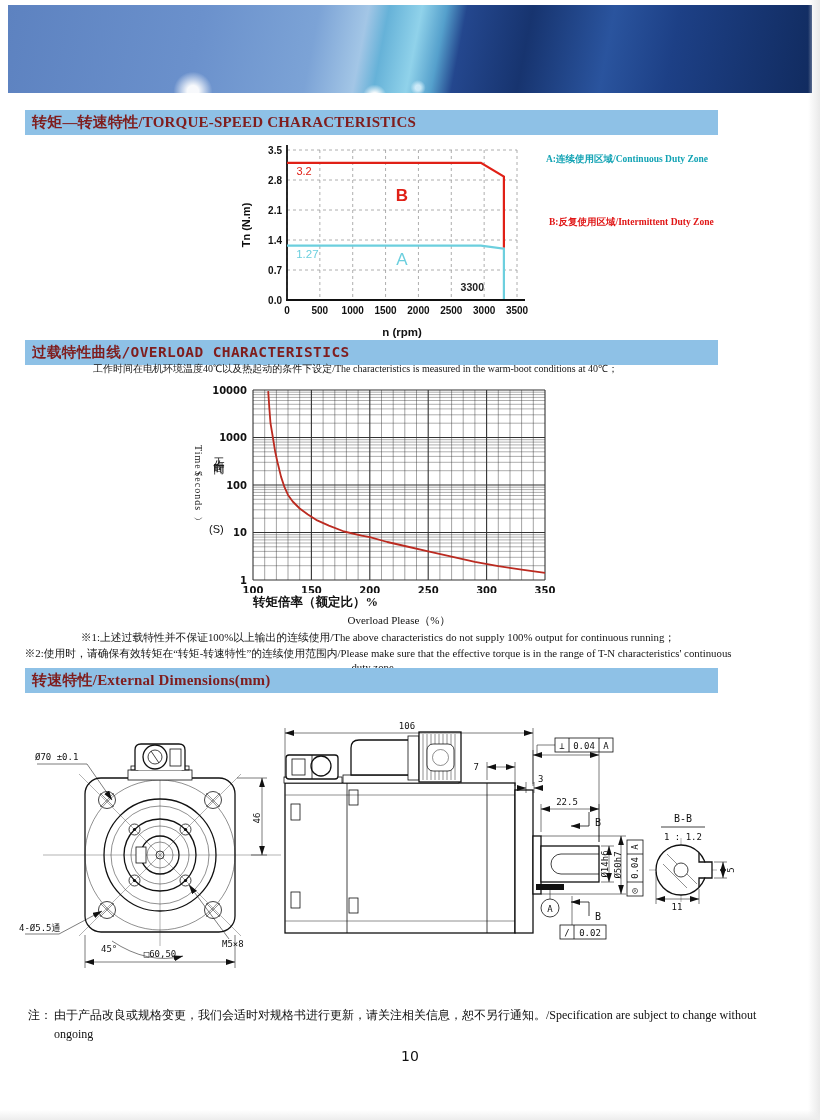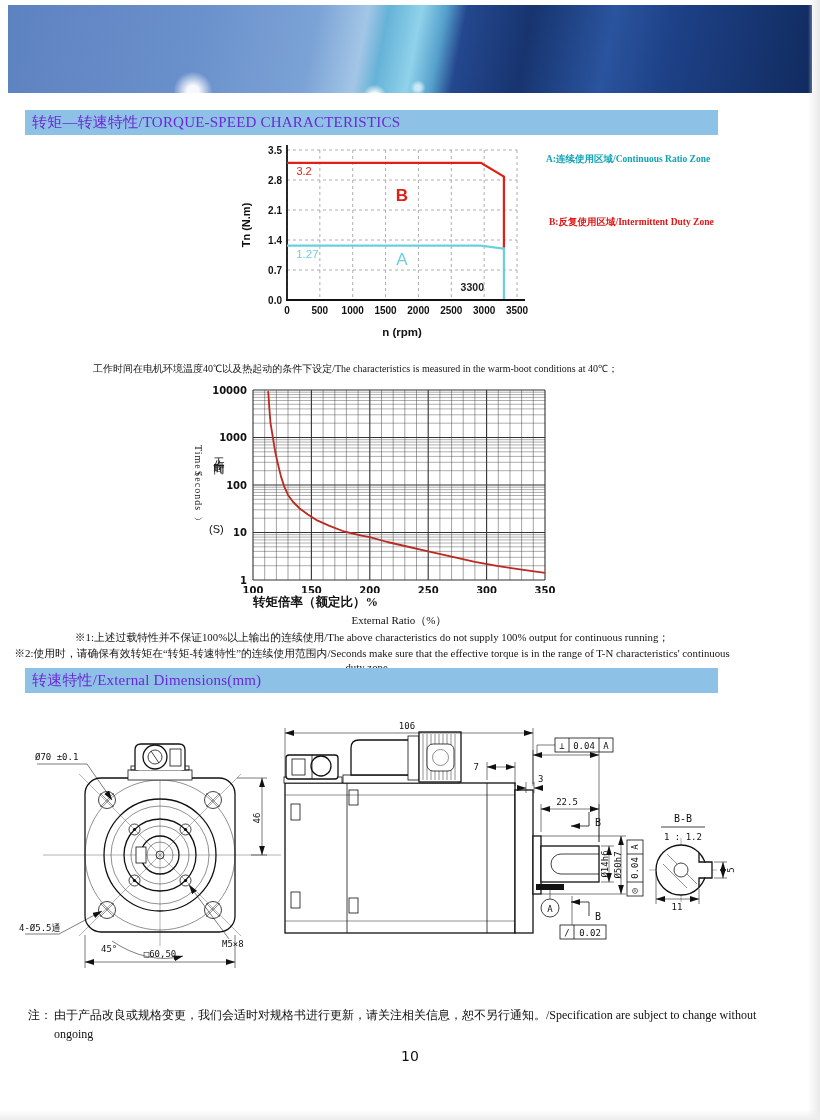--- a/index.html
+++ b/index.html
@@ -13,21 +13,21 @@
       radial-gradient(circle 26px at 23% 98%, rgba(255,255,255,.95) 0 22%, rgba(255,255,255,0) 75%),
       radial-gradient(circle 16px at 45.6% 104%, rgba(255,255,255,.95) 0 24%, rgba(255,255,255,0) 75%),
       radial-gradient(circle 9px at 51% 94%, rgba(225,245,255,.8) 0 30%, rgba(255,255,255,0) 85%),
       linear-gradient(101deg,
         #5d82c0 0%, #6b91cc 24%, #7ca3d6 38%, #a3c6e6 44%,
         #66b2d8 46.5%, #90d2ea 50.5%, #55a0cc 53.5%,
         #24478e 56%, #17346f 64%, #2a549e 74%, #1d4086 82%, #112b5f 100%);}
 
   .sec-bar{position:absolute;left:25px;width:693px;height:25px;background:#8ec1e6;
     display:flex;align-items:center;padding-left:7px;box-sizing:border-box;}
-  .sec-bar span{font-weight:normal;font-size:15px;color:#6d28d9;letter-spacing:.2px;white-space:nowrap;}
+  .sec-bar span{font-weight:bold;font-size:15px;color:#7f1d1d;letter-spacing:.2px;white-space:nowrap;}
   .mono-title span{font-family:"DejaVu Sans Mono",monospace;font-size:14.5px;letter-spacing:.4px;}
 
   
   .chart1{position:absolute;left:230px;top:138px;width:320px;height:200px;}
   .tq-ylab{position:absolute;left:16px;top:87px;transform:translate(-50%,-50%) rotate(-90deg);
     font:bold 11px "Liberation Sans",sans-serif;white-space:nowrap;}
   .tq-xlab{position:absolute;left:57px;top:188px;width:230px;text-align:center;
     font:bold 11.5px "Liberation Sans",sans-serif;}
   .legend-a,.legend-b{position:absolute;font:bold 9.5px "Liberation Serif",serif;white-space:nowrap;}
   .legend-a{left:546px;top:153px;color:#12a3b4;}
@@ -35,21 +35,21 @@
 
   
   .subtitle{position:absolute;left:93px;top:361px;font-size:10px;color:#161616;}
   .chart2{position:absolute;left:185px;top:383px;width:430px;height:252px;}
   .ol-ylab-en{position:absolute;left:6px;top:62px;writing-mode:vertical-rl;font:10px "Liberation Serif",serif;letter-spacing:1px;}
   .ol-ylab-cn{position:absolute;left:26px;top:66px;writing-mode:vertical-rl;text-orientation:upright;font:11px "Liberation Serif",serif;letter-spacing:2px;}
   .ol-ylab-s{position:absolute;left:24px;top:140px;font:11px "Liberation Sans",sans-serif;}
   .ol-xlab-cn{position:absolute;left:68px;top:211px;width:292px;text-align:left;font:bold 12.5px "Liberation Serif",serif;}
   .ol-xlab-en{position:absolute;left:68px;top:230px;width:292px;text-align:center;font:11px "Liberation Serif",serif;}
 
-  .notes{position:absolute;left:12px;width:720px;text-align:center;font-size:10.8px;color:#141414;}
+  .notes{position:absolute;left:18px;width:720px;text-align:center;font-size:10.8px;color:#141414;}
 
   
   .drawing{position:absolute;left:15px;top:698px;}
   .o{fill:none;stroke:#111;stroke-width:1.3;}
   .m{fill:none;stroke:#111;stroke-width:.8;}
   .th{fill:none;stroke:#333;stroke-width:.55;}
   .cl{stroke:#666;stroke-width:.5;}
   .dim{stroke:#111;stroke-width:.55;fill:none;}
   .dt{font:9px "DejaVu Sans Mono",monospace;fill:#111;}
 
@@ -109,23 +109,26 @@
         <polyline fill="none" stroke="#6ccfde" stroke-width="2.2" points="57.0,107.6 250.9,107.6 273.9,110.6 273.9,161.1"></polyline>
         <text x="74.1" y="36.9" fill="#e02016" text-anchor="middle" style="font:11px 'Liberation Sans',sans-serif">3.2</text>
         <text x="77.4" y="120.0" fill="#6ccfde" text-anchor="middle" style="font:11.5px 'Liberation Sans',sans-serif">1.27</text>
         <text x="172.0" y="62.6" fill="#e02016" text-anchor="middle" style="font:bold 17px 'Liberation Sans',sans-serif">B</text>
         <text x="172.0" y="126.9" fill="#6ccfde" text-anchor="middle" style="font:17px 'Liberation Sans',sans-serif">A</text>
         <text x="242.3" y="152.6" fill="#222" text-anchor="middle" style="font:bold 10.5px 'Liberation Sans',sans-serif">3300</text>
       </svg>
     <div class="tq-ylab">Tn (N.m)</div>
     <div class="tq-xlab">n (rpm)</div>
   </div>
-  <div class="legend-a">A:连续使用区域/Continuous Ratio Zone</div>
+  <div class="legend-a">A:连续使用区域/Continuous Duty Zone</div>
   <div class="legend-b">B:反复使用区域/Intermittent Duty Zone</div>
 
+  <div class="sec-bar mono-title" style="top:340px">
+    <span>过载特性曲线/OVERLOAD CHARACTERISTICS</span>
+  </div>
   <div class="subtitle">工作时间在电机环境温度40℃以及热起动的条件下设定/The characteristics is measured in the warm-boot conditions at 40℃；</div>
 
   <div class="chart2">
     <svg id="ol-svg" width="430" height="210">
         <line x1="68.0" y1="7" x2="68.0" y2="197" stroke="#333" stroke-width="1.1"></line>
         <text class="t2" text-anchor="middle" x="68" y="211">100</text>
         <line x1="79.7" y1="7" x2="79.7" y2="197" stroke="#333" stroke-width="0.45"></line>
         <line x1="91.4" y1="7" x2="91.4" y2="197" stroke="#333" stroke-width="0.45"></line>
         <line x1="103.0" y1="7" x2="103.0" y2="197" stroke="#333" stroke-width="0.45"></line>
         <line x1="114.7" y1="7" x2="114.7" y2="197" stroke="#333" stroke-width="0.45"></line>
@@ -196,25 +199,25 @@
         <line x1="68" y1="11.6" x2="360" y2="11.6" stroke="#333" stroke-width="0.4"></line>
         <line x1="68" y1="9.2" x2="360" y2="9.2" stroke="#333" stroke-width="0.4"></line>
         <line x1="68" y1="7.0" x2="360" y2="7.0" stroke="#333" stroke-width="1.1"></line>
         <text class="t2" text-anchor="end" x="62" y="10.5">10000</text>
         <polyline fill="none" stroke="#bb2a20" stroke-width="1.8" stroke-linejoin="round" points="83.2,8.1 84.4,25.9 85.5,40.2 87.9,54.5 90.2,68.8 92.5,79.3 96.0,93.6 99.5,104.2 103.0,111.9 107.7,118.5 114.7,125.5 122.9,131.4 132.2,137.4 143.9,142.6 159.1,148.5 176.6,152.6 184.8,154.1 202.3,159.0 219.8,163.0 243.2,168.4 266.6,173.7 289.9,178.9 313.3,183.2 336.6,186.7 360.0,189.8"></polyline>
       </svg>
     <div class="ol-ylab-en">Time（Seconds）</div>
     <div class="ol-ylab-cn">工作时间</div>
     <div class="ol-ylab-s">(S)</div>
     <div class="ol-xlab-cn">转矩倍率（额定比）%</div>
-    <div class="ol-xlab-en">External Ratio（%）</div>
+    <div class="ol-xlab-en">Overload Please（%）</div>
   </div>
 
   <div class="notes" style="top:631px">※1:上述过载特性并不保证100%以上输出的连续使用/The above characteristics do not supply 100% output for continuous running；</div>
-  <div class="notes" style="top:647px">※2:使用时，请确保有效转矩在“转矩-转速特性”的连续使用范围内/Seconds make sure that the effective torque is in the range of T-N characteristics' continuous duty zone。</div>
+  <div class="notes" style="top:647px">※2:使用时，请确保有效转矩在“转矩-转速特性”的连续使用范围内/Please make sure that the effective torque is in the range of T-N characteristics' continuous duty zone。</div>
 
   <div class="sec-bar" style="top:668px">
     <span>转速特性/External Dimensions(mm)</span>
   </div>
 
   <svg class="drawing" width="780" height="302" viewBox="0 0 780 302">
     <defs>
       <marker id="arw" markerWidth="11" markerHeight="8" refX="9.3" refY="3" orient="auto-start-reverse" markerUnits="userSpaceOnUse">
         <path d="M0,0 L9.5,3 L0,6 Z" fill="#111"></path>
       </marker>

